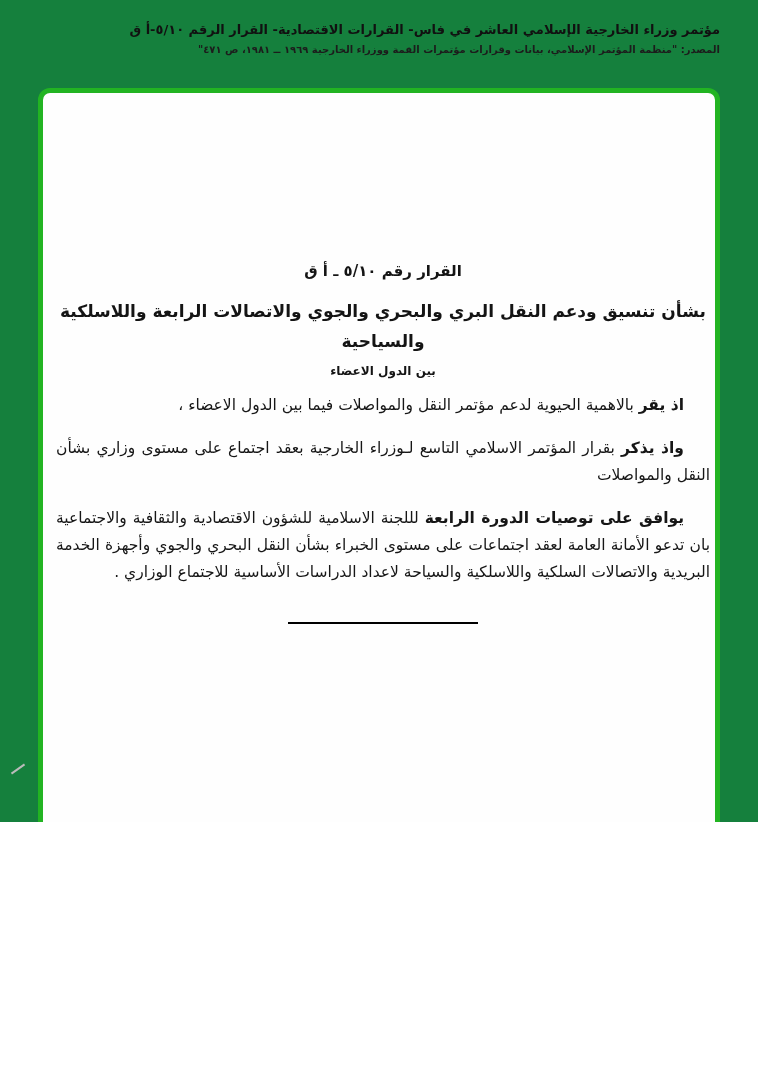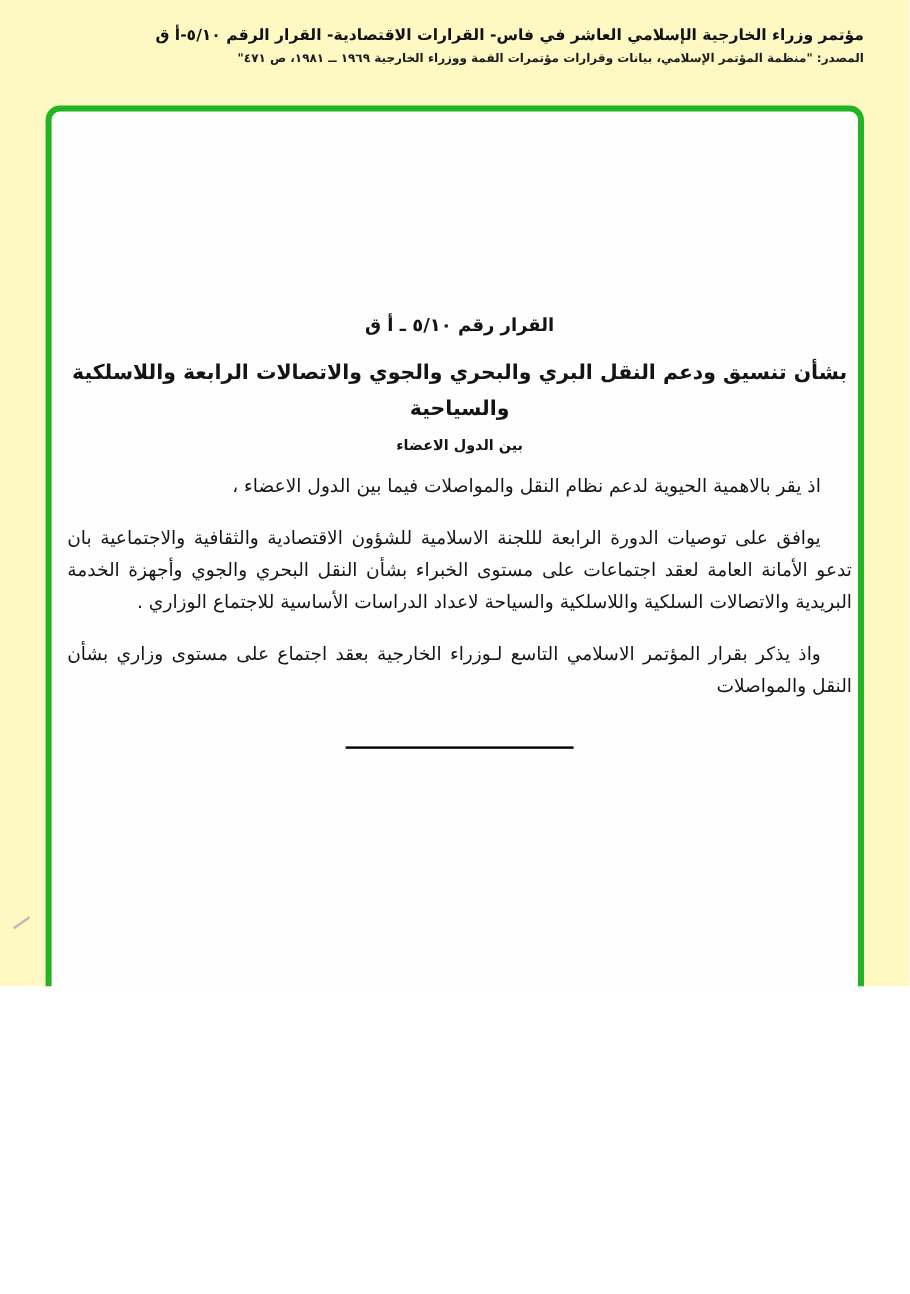--- a/index.html
+++ b/index.html
@@ -5,21 +5,21 @@
   html, body {
     margin: 0;
     padding: 0;
     background: #ffffff;
     font-family: "DejaVu Sans", sans-serif;
   }
   .page {
     position: relative;
     width: 758px;
     height: 822px;
-    background: #fef9c3;
+    background: #15803d;
     overflow: hidden;
     direction: rtl;
   }
   .doc-header {
     position: absolute;
     top: 22px;
     right: 38px;
     left: 38px;
     text-align: right;
     direction: rtl;
@@ -75,21 +75,21 @@
     font-size: 15.5px;
     line-height: 27px;
     text-align: justify;
     text-align-last: right;
     text-indent: 26px;
     margin: 0 0 16px 0;
     direction: rtl;
     color: #161616;
   }
   .para .lead {
-    font-weight: normal;
+    font-weight: bold;
   }
   .end-rule {
     width: 190px;
     height: 0;
     border-top: 2px solid #000000;
     margin: 36px auto 0 auto;
   }
   .scan-artifact {
     position: absolute;
     left: 10px;
@@ -115,25 +115,25 @@
   <div class="doc-content">
 
     <div class="res-title">القرار رقم ٥/١٠ ـ أ ق</div>
 
     <div class="res-subject">
       <div>بشأن تنسيق ودعم النقل البري والبحري والجوي والاتصالات الرابعة واللاسلكية والسياحية</div>
       <div class="sub2">بين الدول الاعضاء</div>
     </div>
 
 
-    <p class="para"><span class="lead">اذ يقر</span><span> بالاهمية الحيوية لدعم نظام النقل والمواصلات فيما بين الدول الاعضاء ،</span></p>
+    <p class="para"><span class="lead">اذ يقر</span><span> بالاهمية الحيوية لدعم مؤتمر النقل والمواصلات فيما بين الدول الاعضاء ،</span></p>
+
+    <p class="para"><span class="lead">واذ يذكر</span><span> بقرار المؤتمر الاسلامي التاسع لـوزراء الخارجية بعقد اجتماع على مستوى وزاري بشأن النقل والمواصلات</span></p>
 
     <p class="para"><span class="lead">يوافق على توصيات الدورة الرابعة</span><span> لللجنة الاسلامية للشؤون الاقتصادية والثقافية والاجتماعية بان تدعو الأمانة العامة لعقد اجتماعات على مستوى الخبراء بشأن النقل البحري والجوي وأجهزة الخدمة البريدية والاتصالات السلكية واللاسلكية والسياحة لاعداد الدراسات الأساسية للاجتماع الوزاري .</span></p>
-
-    <p class="para"><span class="lead">واذ يذكر</span><span> بقرار المؤتمر الاسلامي التاسع لـوزراء الخارجية بعقد اجتماع على مستوى وزاري بشأن النقل والمواصلات</span></p>
 
     <div class="end-rule"></div>
 
   </div>
 
   <div class="scan-artifact"></div>
 
 </div>
 
 </body></html>

